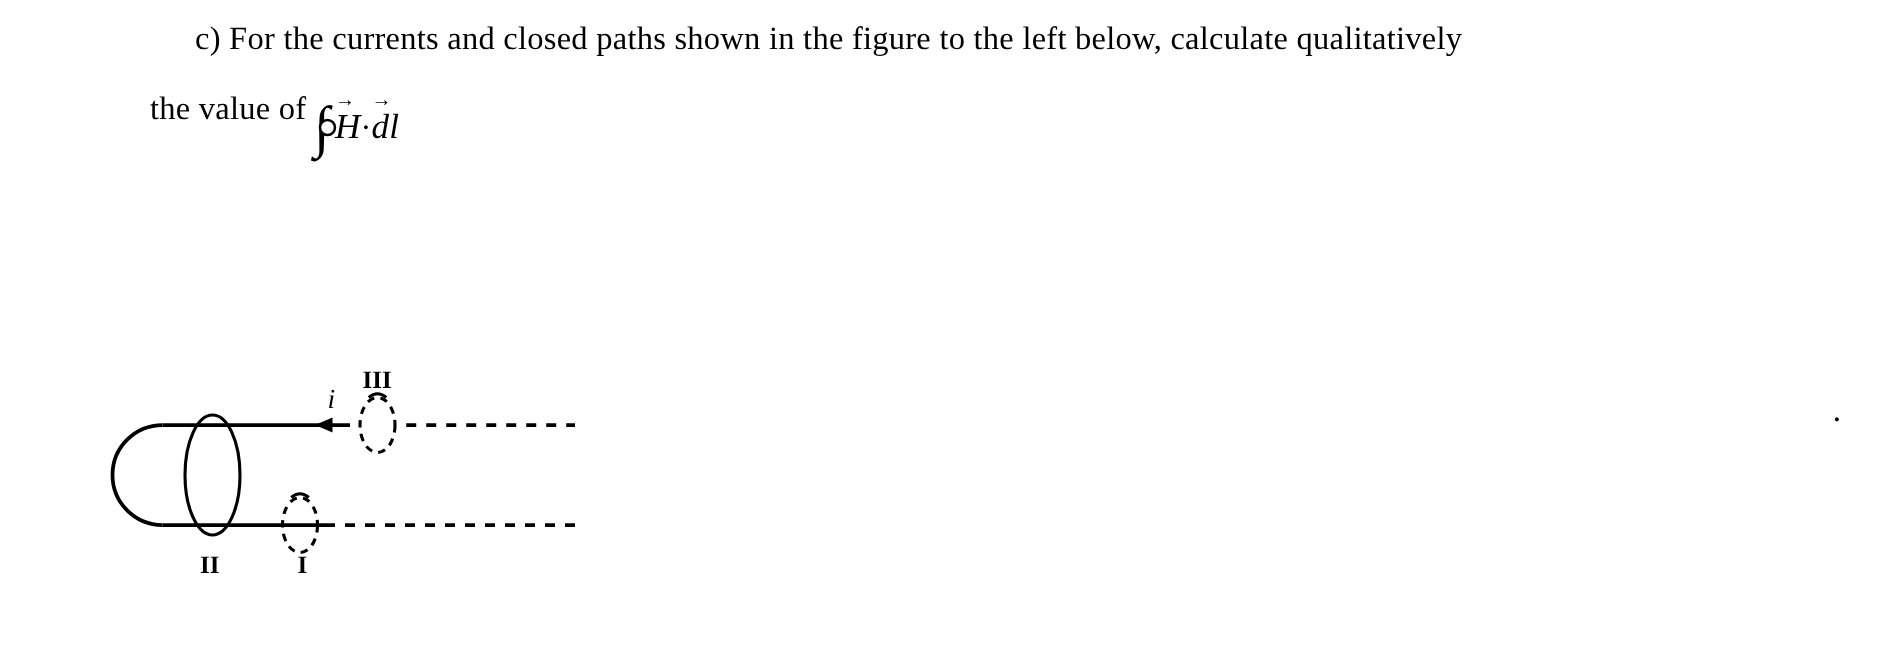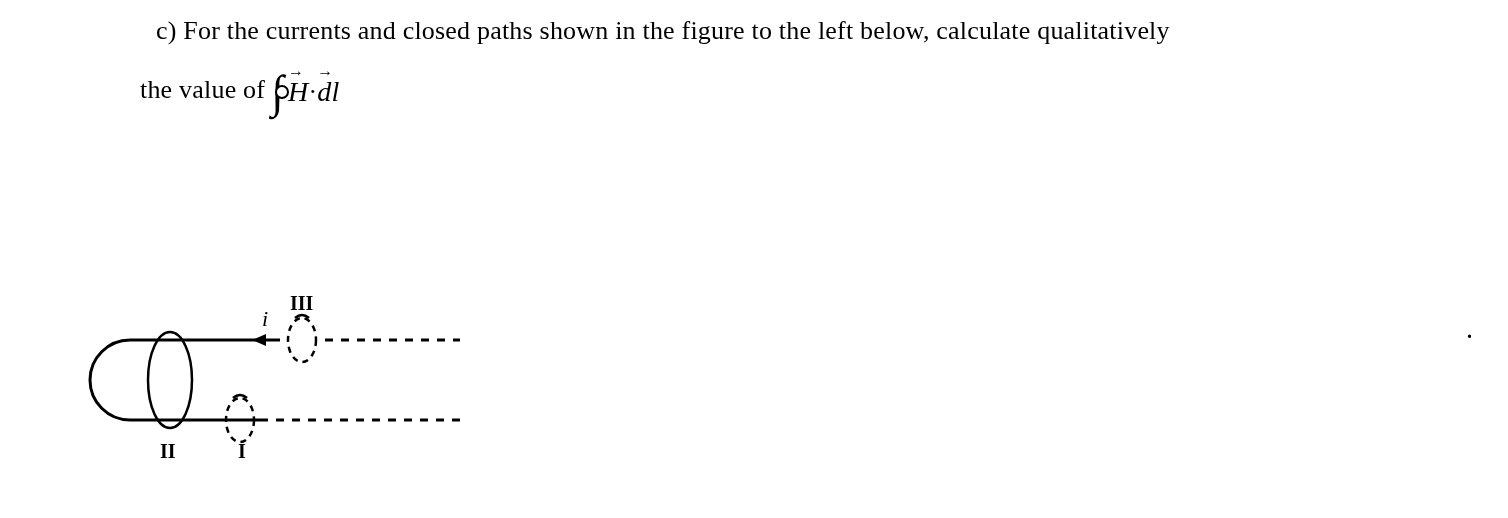--- a/index.html
+++ b/index.html
@@ -21,25 +21,23 @@
     position: absolute;
     white-space: nowrap;
     letter-spacing: 0.2px;
   }
   .line1 {
     left: 156px;
     top: 16px;
   }
   .line2 {
     left: 120px;
-    top: 62px;
+    top: 72px;
     height: 56px;
     display: flex;
-    align-items: center;
-    margin-left: 20px;
   }
   .integral-block {
     display: inline-flex;
     align-items: center;
     margin: 0 6px;
     position: relative;
     top: 2px;
   }
   .integral-sym {
     position: relative;

